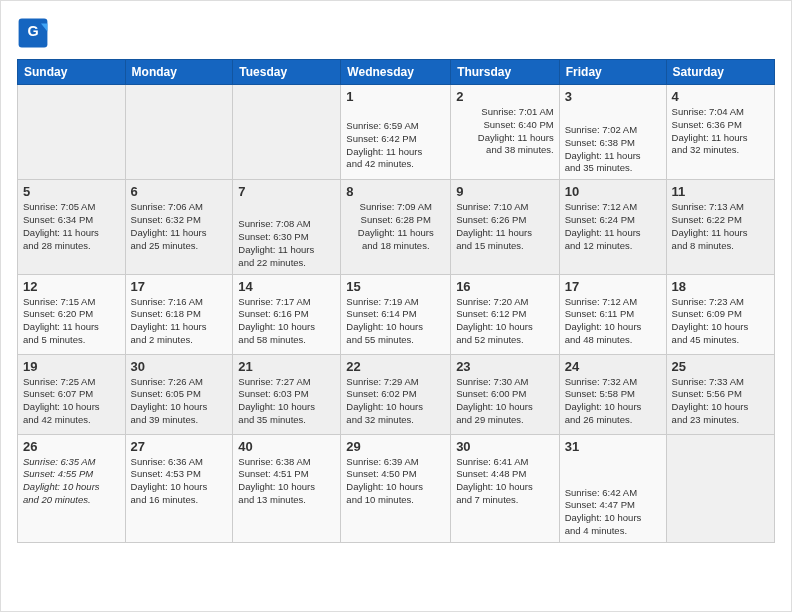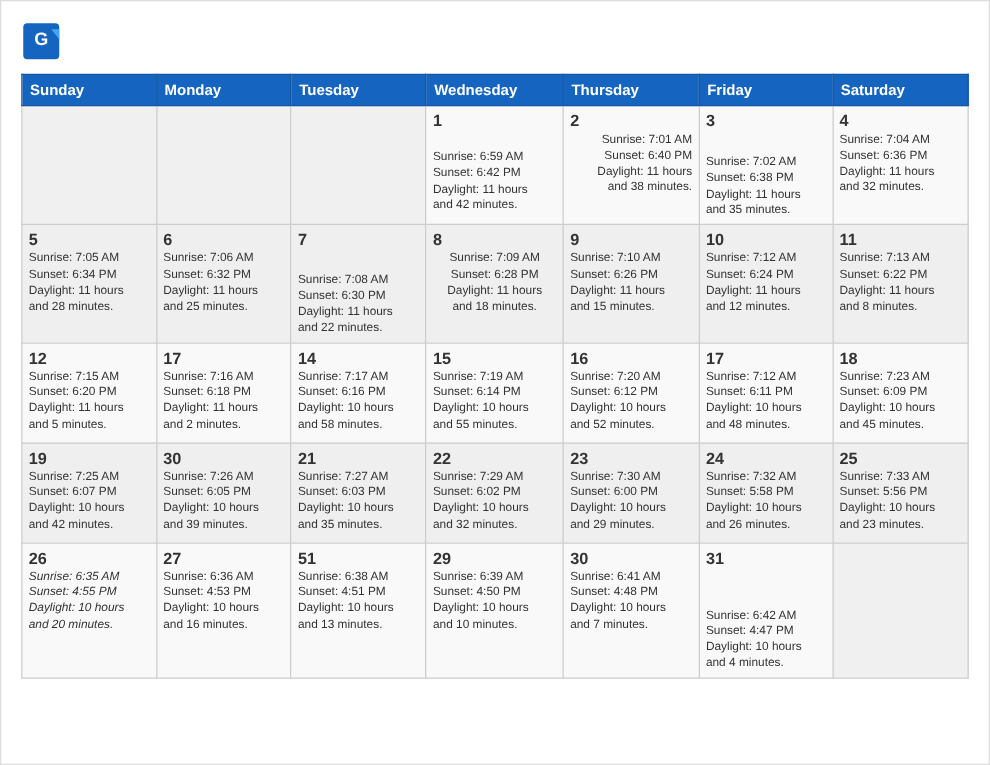--- a/index.html
+++ b/index.html
@@ -330,21 +330,21 @@
 and 20 minutes.</div>
           </td>
           <td>
             <span class="day-number">27</span>
             <div class="day-info" style="white-space: pre-line;">Sunrise: 6:36 AM
 Sunset: 4:53 PM
 Daylight: 10 hours
 and 16 minutes.</div>
           </td>
           <td>
-            <span class="day-number">51</span>
+            <span class="day-number">40</span>
             <div class="day-info" style="white-space: pre-line;">Sunrise: 6:38 AM
 Sunset: 4:51 PM
 Daylight: 10 hours
 and 13 minutes.</div>
           </td>
           <td>
             <span class="day-number">29</span>
             <div class="day-info" style="white-space: pre-line;">Sunrise: 6:39 AM
 Sunset: 4:50 PM
 Daylight: 10 hours

